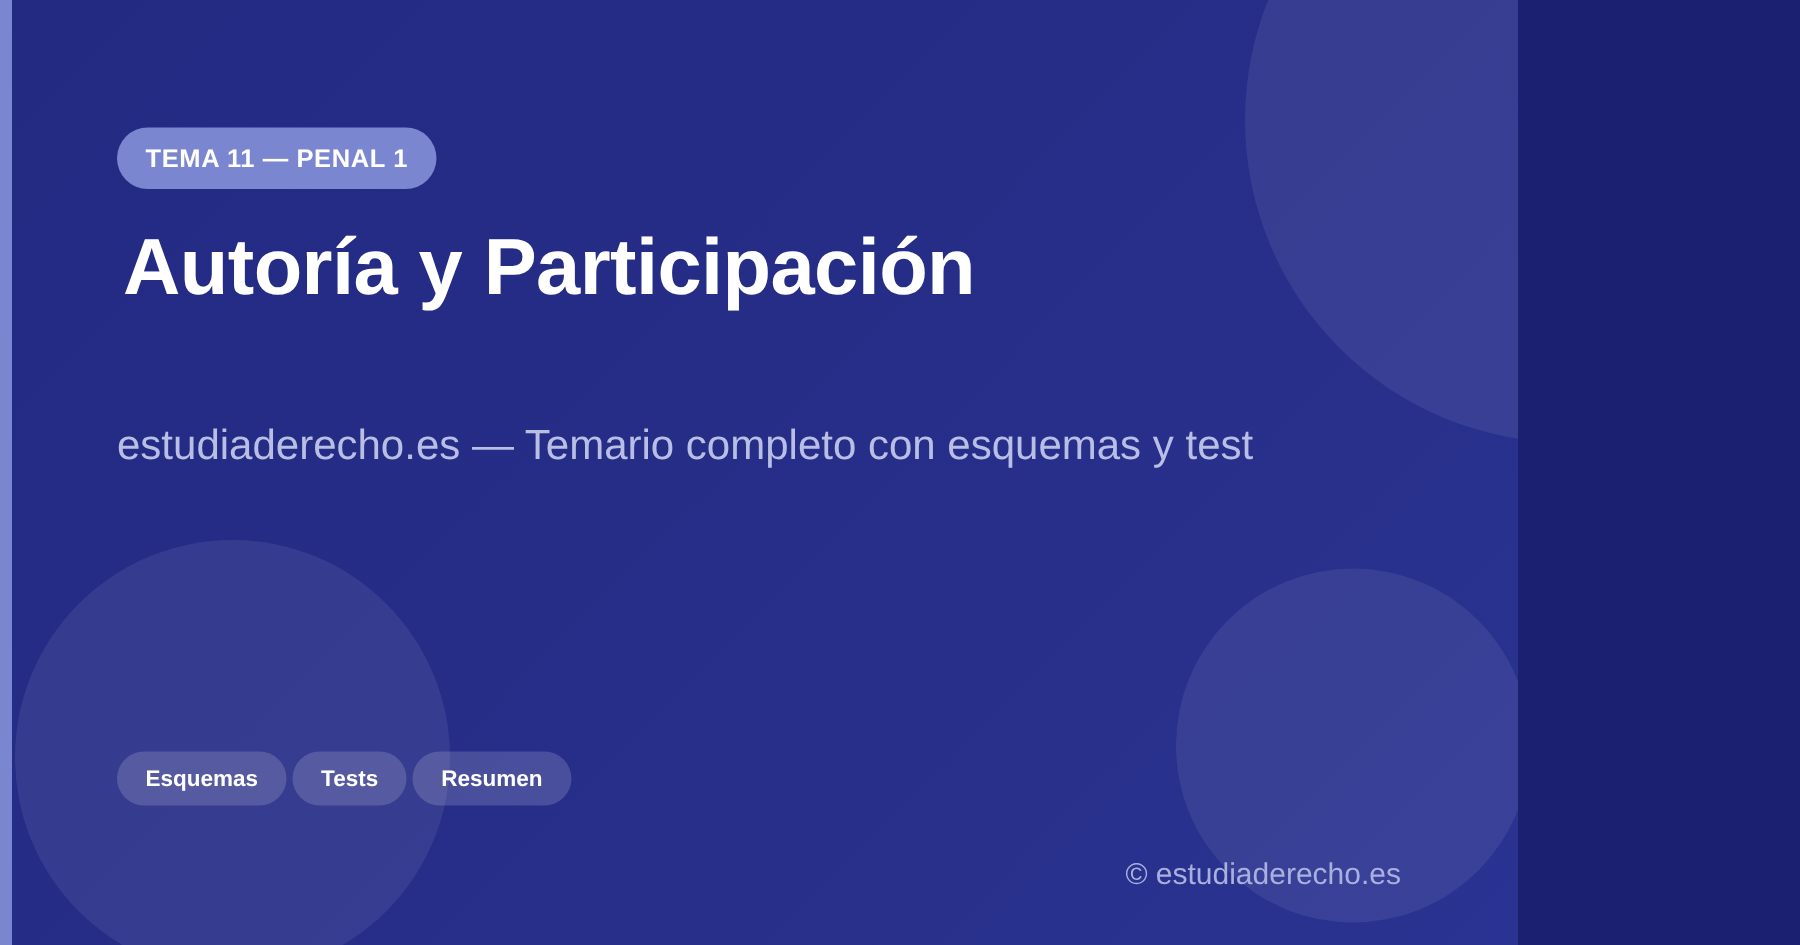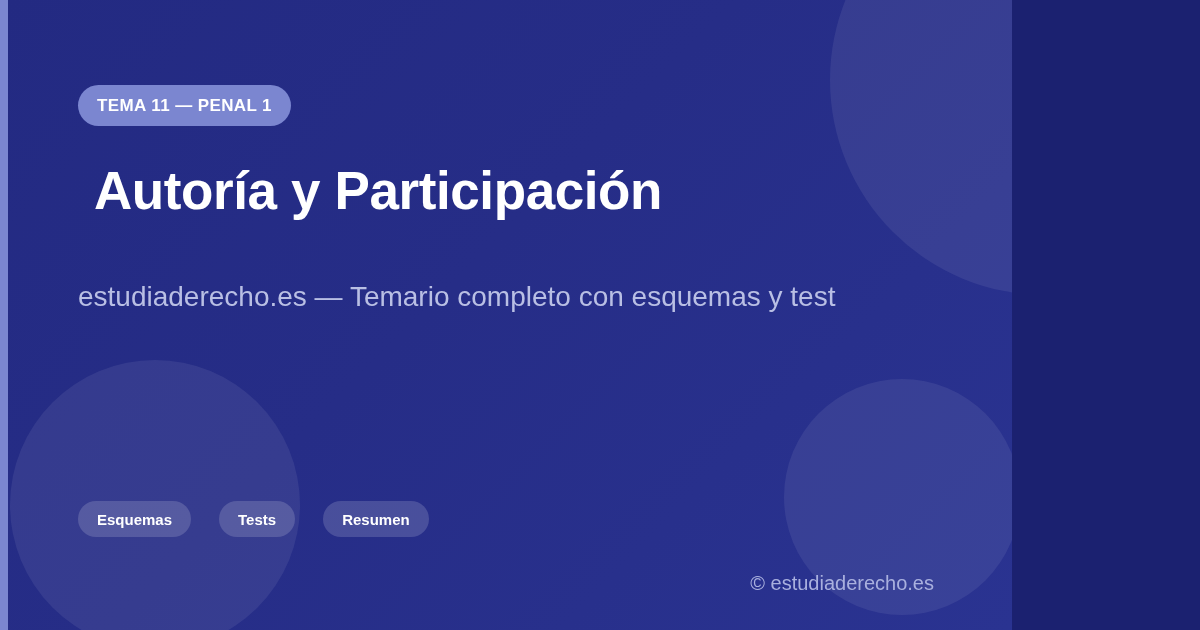--- a/index.html
+++ b/index.html
@@ -80,21 +80,21 @@
     font-size: 17px;
     font-weight: bold;
     letter-spacing: 0.4px;
     white-space: nowrap;
   }
 
   .title {
     position: absolute;
     left: 0;
     top: 146px;
-    margin: 16px;
+    margin: 4px;
     font-size: 53px;
     font-weight: bold;
     color: #ffffff;
     letter-spacing: -0.4px;
     line-height: 1.1;
     white-space: nowrap;
   }
 
   .subtitle {
     position: absolute;
@@ -107,21 +107,21 @@
     line-height: 1.3;
     white-space: nowrap;
   }
 
   .chips {
     position: absolute;
     left: 0;
     top: 501px;
     display: flex;
     align-items: center;
-    gap: 28px;
+    gap: 4px;
   }
   .chip {
     display: inline-flex;
     align-items: center;
     height: 36px;
     padding: 0 19px;
     border-radius: 18px;
     background: rgba(255, 255, 255, 0.16);
     color: #ffffff;
     font-size: 15px;

